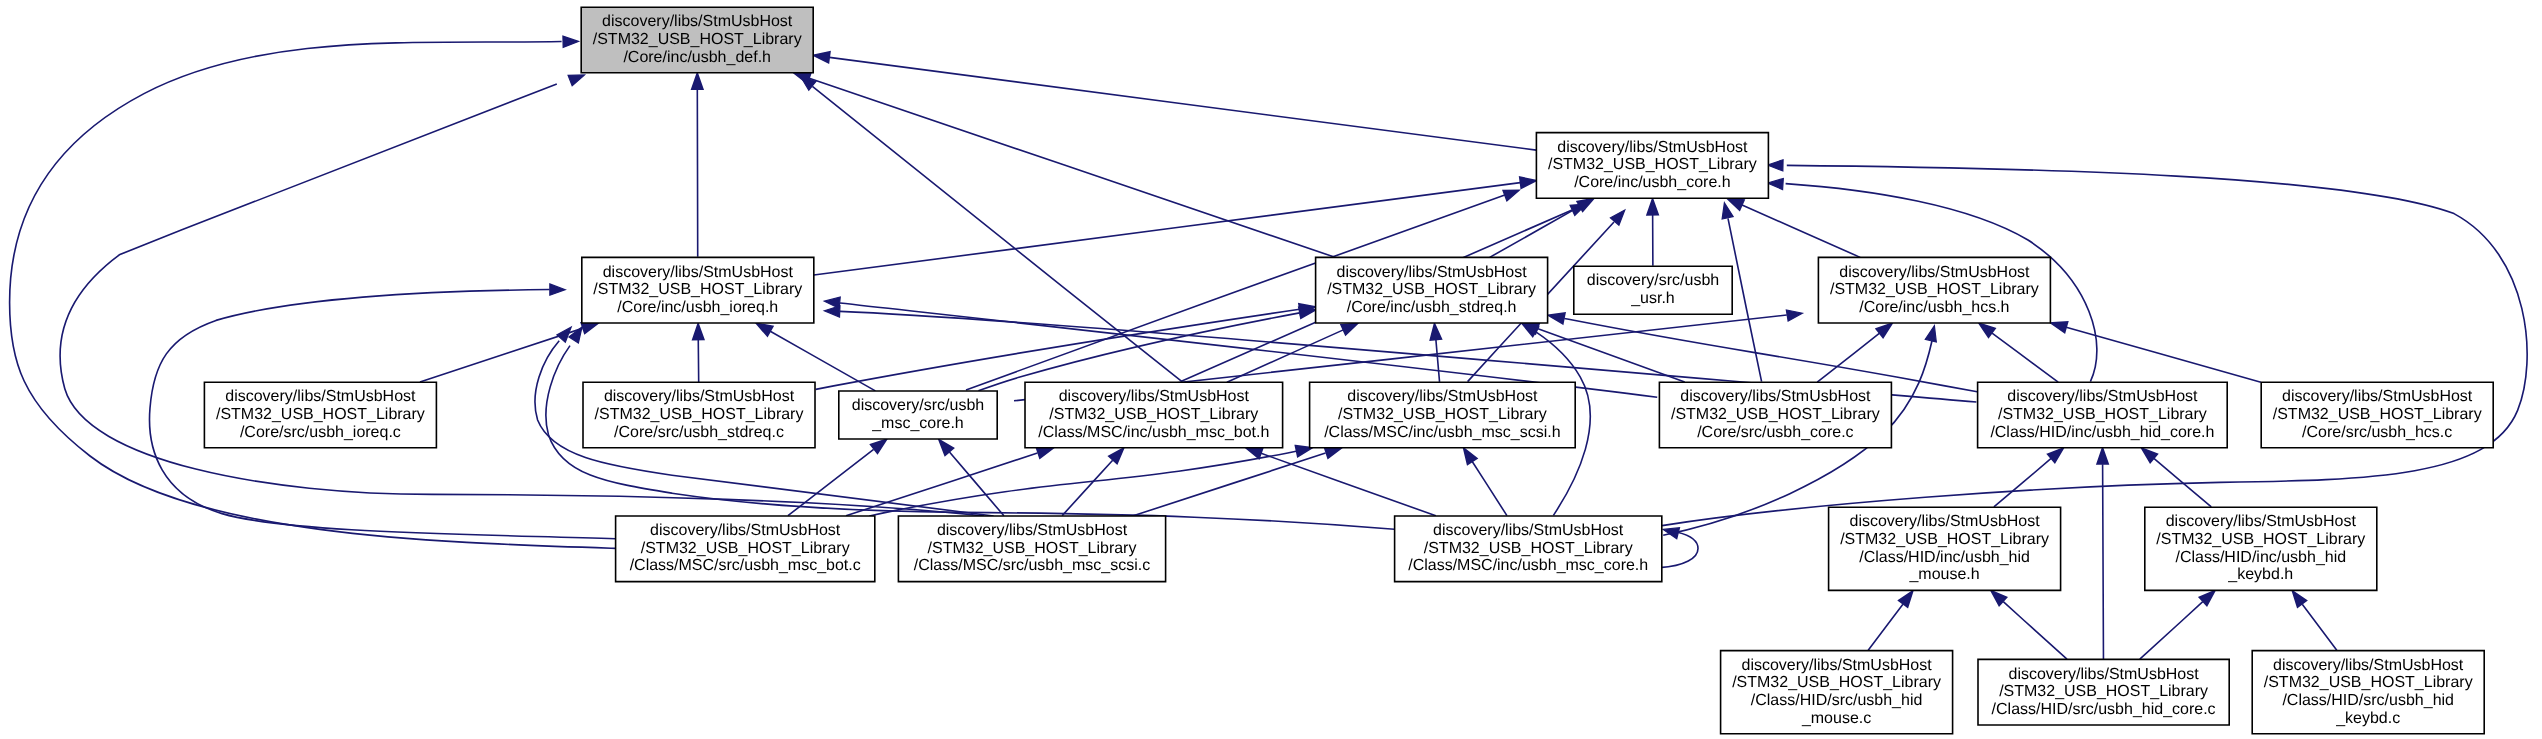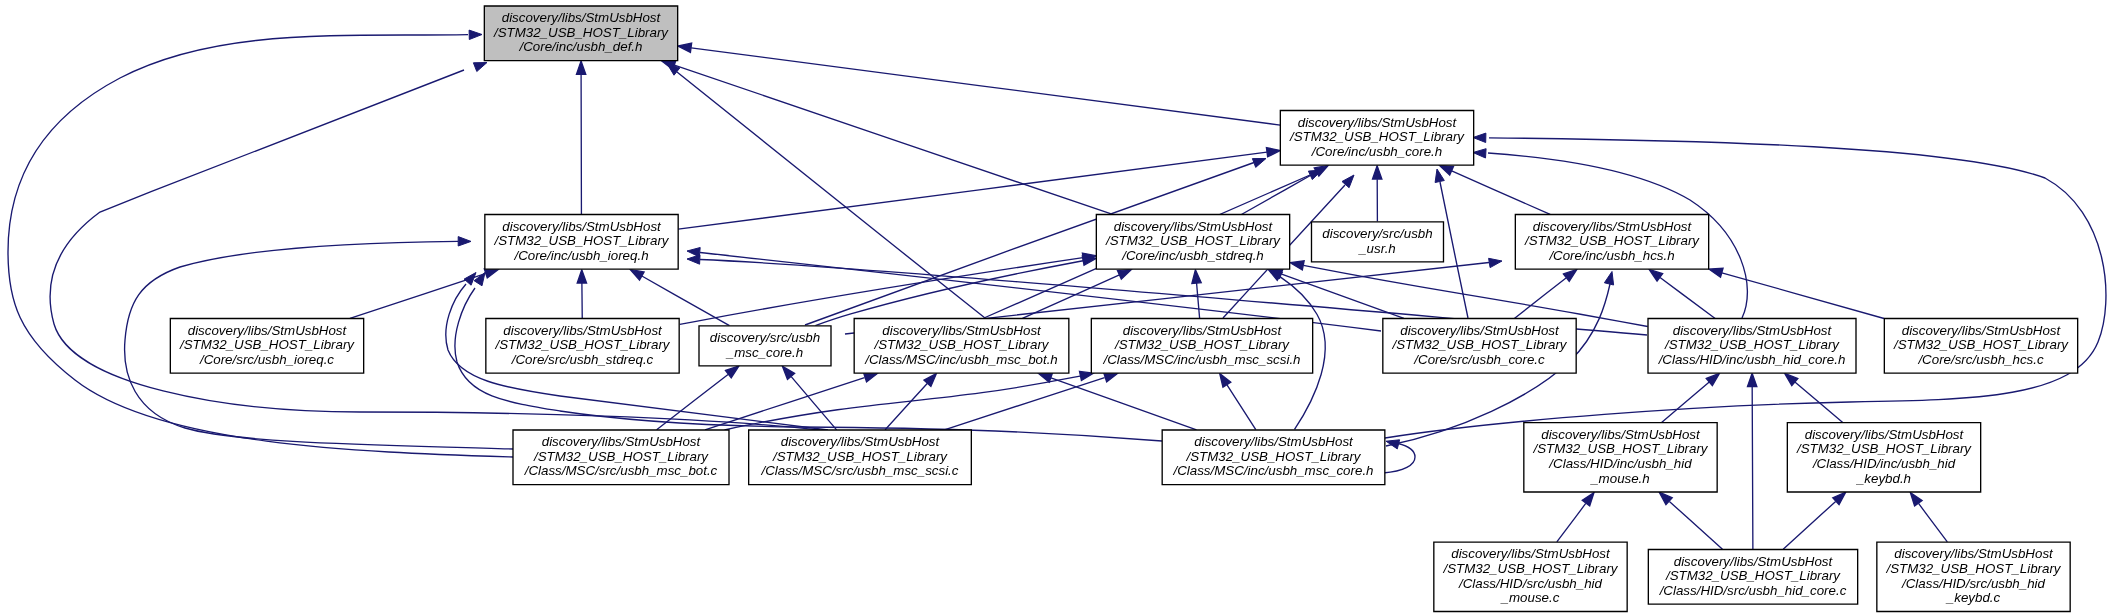--- a/index.html
+++ b/index.html
@@ -1,14 +1,14 @@
 <!DOCTYPE html>
 <html><head><meta charset="utf-8"><style>
 html,body{margin:0;padding:0;background:#ffffff;}
-#canvas{position:relative;width:2118px;height:616px;overflow:hidden;background:#ffffff;font-family:"Liberation Sans", sans-serif;font-style:italic;}
+#canvas{position:relative;width:2118px;height:616px;overflow:hidden;background:#ffffff;font-family:"Liberation Sans", sans-serif;}
 svg text{font-family:"Liberation Sans", sans-serif;}
 </style></head><body>
 <div id="canvas">
 <svg width="2118" height="616" viewBox="0 0 2118 616">
 <rect x="0" y="0" width="2118" height="616" fill="#ffffff"></rect>
 <g id="customedges" fill="none" stroke="#191970">
 <path d="M513,457 C360,452 160,446 75,380 C18,336 8,300 8,252 C8,180 40,120 120,78 C220,26 350,37 468,34.6" stroke-width="1.35"></path>
 <polygon fill="#191970" stroke="#191970" points="482.0,34.5 469.3,39.5 469.1,30.1"></polygon>
 <path d="M513,449 C390,445 240,444 185,428 C135,413 122,375 125,340 C128,303 140,281 180,267 C255,245 390,242 458,241.3" stroke-width="1.35"></path>
 <polygon fill="#191970" stroke="#191970" points="471.0,241.4 458.2,246.0 458.2,236.6"></polygon>

